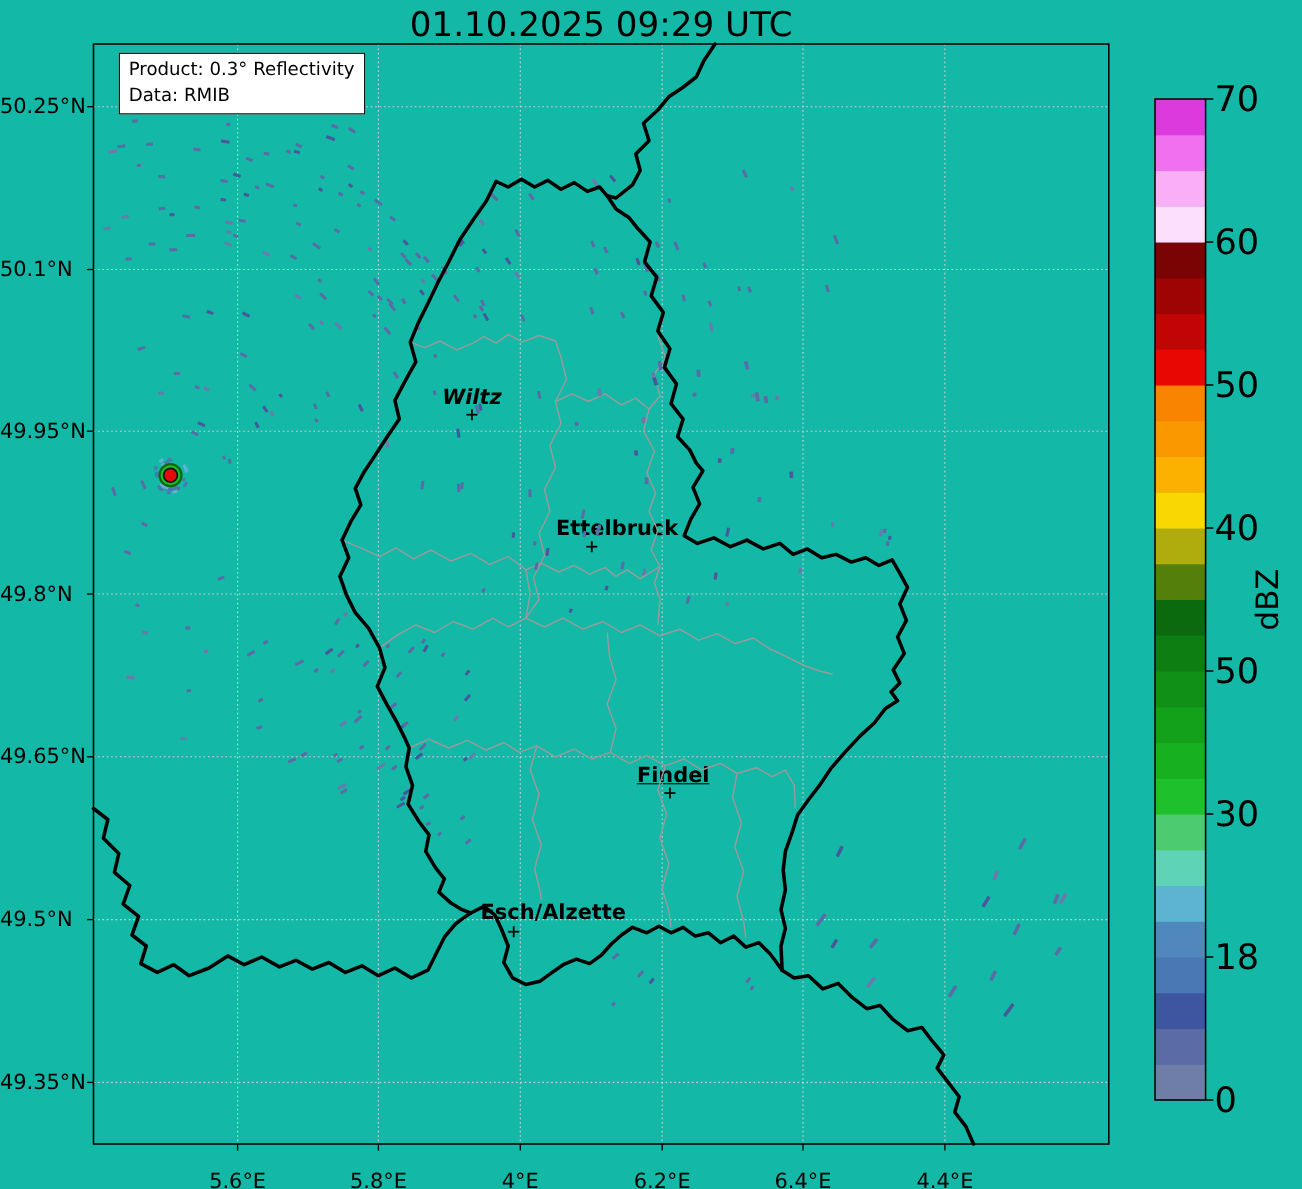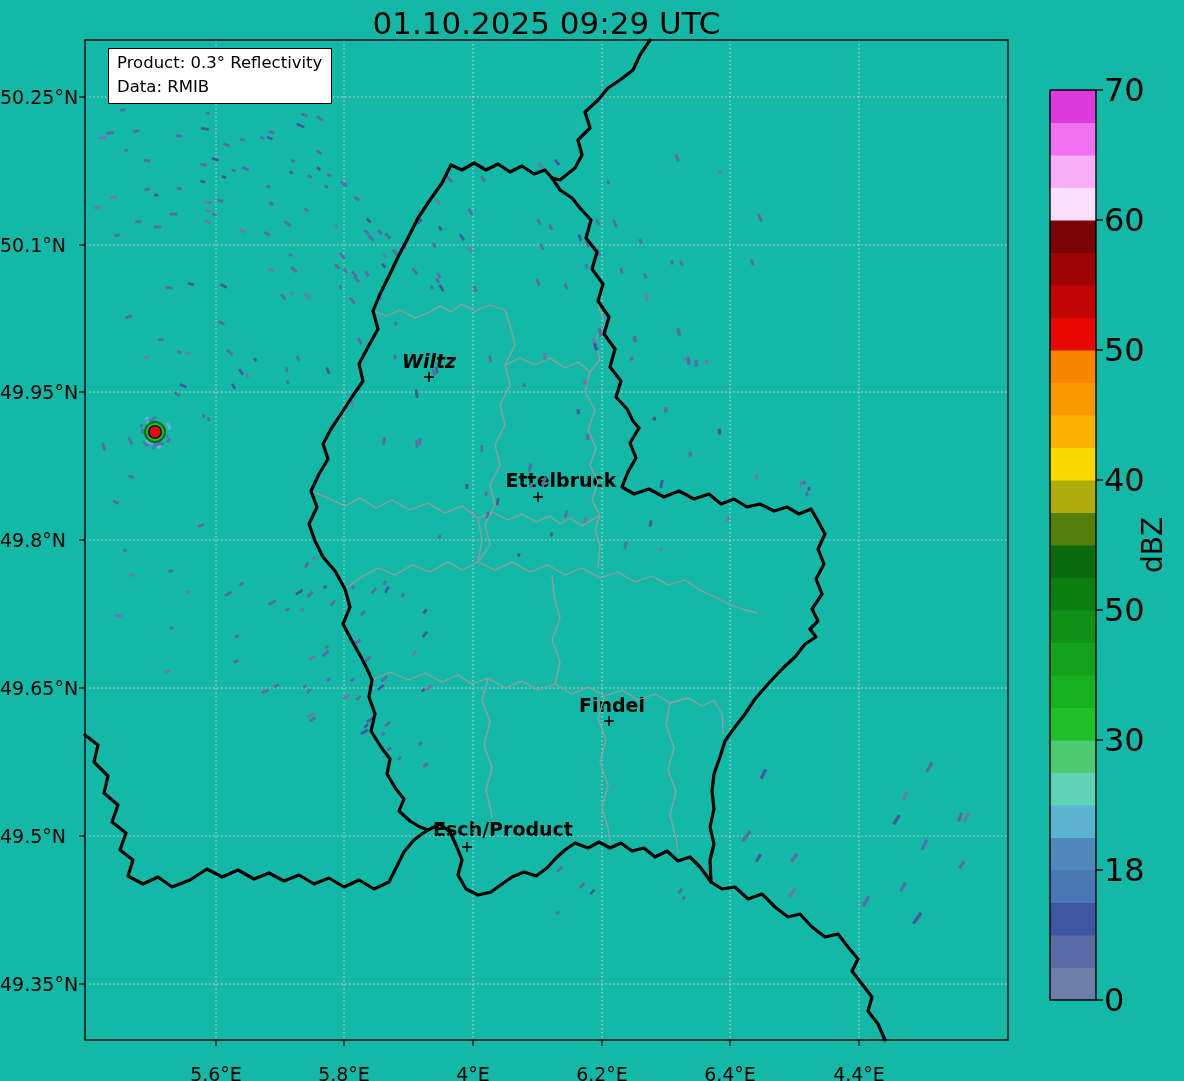--- a/index.html
+++ b/index.html
@@ -67,22 +67,22 @@
   <div class="cbtick" style="top:462px">40</div>
   <div class="cbtick" style="top:592px">50</div>
   <div class="cbtick" style="top:722px">30</div>
   <div class="cbtick" style="top:852px">18</div>
   <div class="cbtick" style="top:982px">0</div>
 
   <div class="cb-unit">dBZ</div>
 
   <div class="city-label" style="left: 339px; top: 348px; font-style: italic;">Wiltz</div>
   <div class="city-label" style="left: 471px; top: 467px;">Ettelbruck</div>
-  <div class="city-label" style="left: 522px; top: 692px;">Findel</div>
-  <div class="city-label" style="left: 413px; top: 816px;">Esch/Product</div>
+  <div class="city-label" style="left: 522px; top: 692px; text-decoration: underline;">Findel</div>
+  <div class="city-label" style="left: 413px; top: 816px;">Esch/Alzette</div>
 
   <svg id="map-svg" width="1184" height="1081" viewBox="0 0 1184 1081">
     <g id="grid-layer">
         <line x1="216" y1="40" x2="216" y2="1040" stroke="#cfcfcf" stroke-width="1" stroke-dasharray="1.5 2.5"></line>
         <line x1="344" y1="40" x2="344" y2="1040" stroke="#cfcfcf" stroke-width="1" stroke-dasharray="1.5 2.5"></line>
         <line x1="473" y1="40" x2="473" y2="1040" stroke="#cfcfcf" stroke-width="1" stroke-dasharray="1.5 2.5"></line>
         <line x1="602" y1="40" x2="602" y2="1040" stroke="#cfcfcf" stroke-width="1" stroke-dasharray="1.5 2.5"></line>
         <line x1="730" y1="40" x2="730" y2="1040" stroke="#cfcfcf" stroke-width="1" stroke-dasharray="1.5 2.5"></line>
         <line x1="859" y1="40" x2="859" y2="1040" stroke="#cfcfcf" stroke-width="1" stroke-dasharray="1.5 2.5"></line>
         <line x1="85" y1="97" x2="1008" y2="97" stroke="#cfcfcf" stroke-width="1" stroke-dasharray="1.5 2.5"></line>

